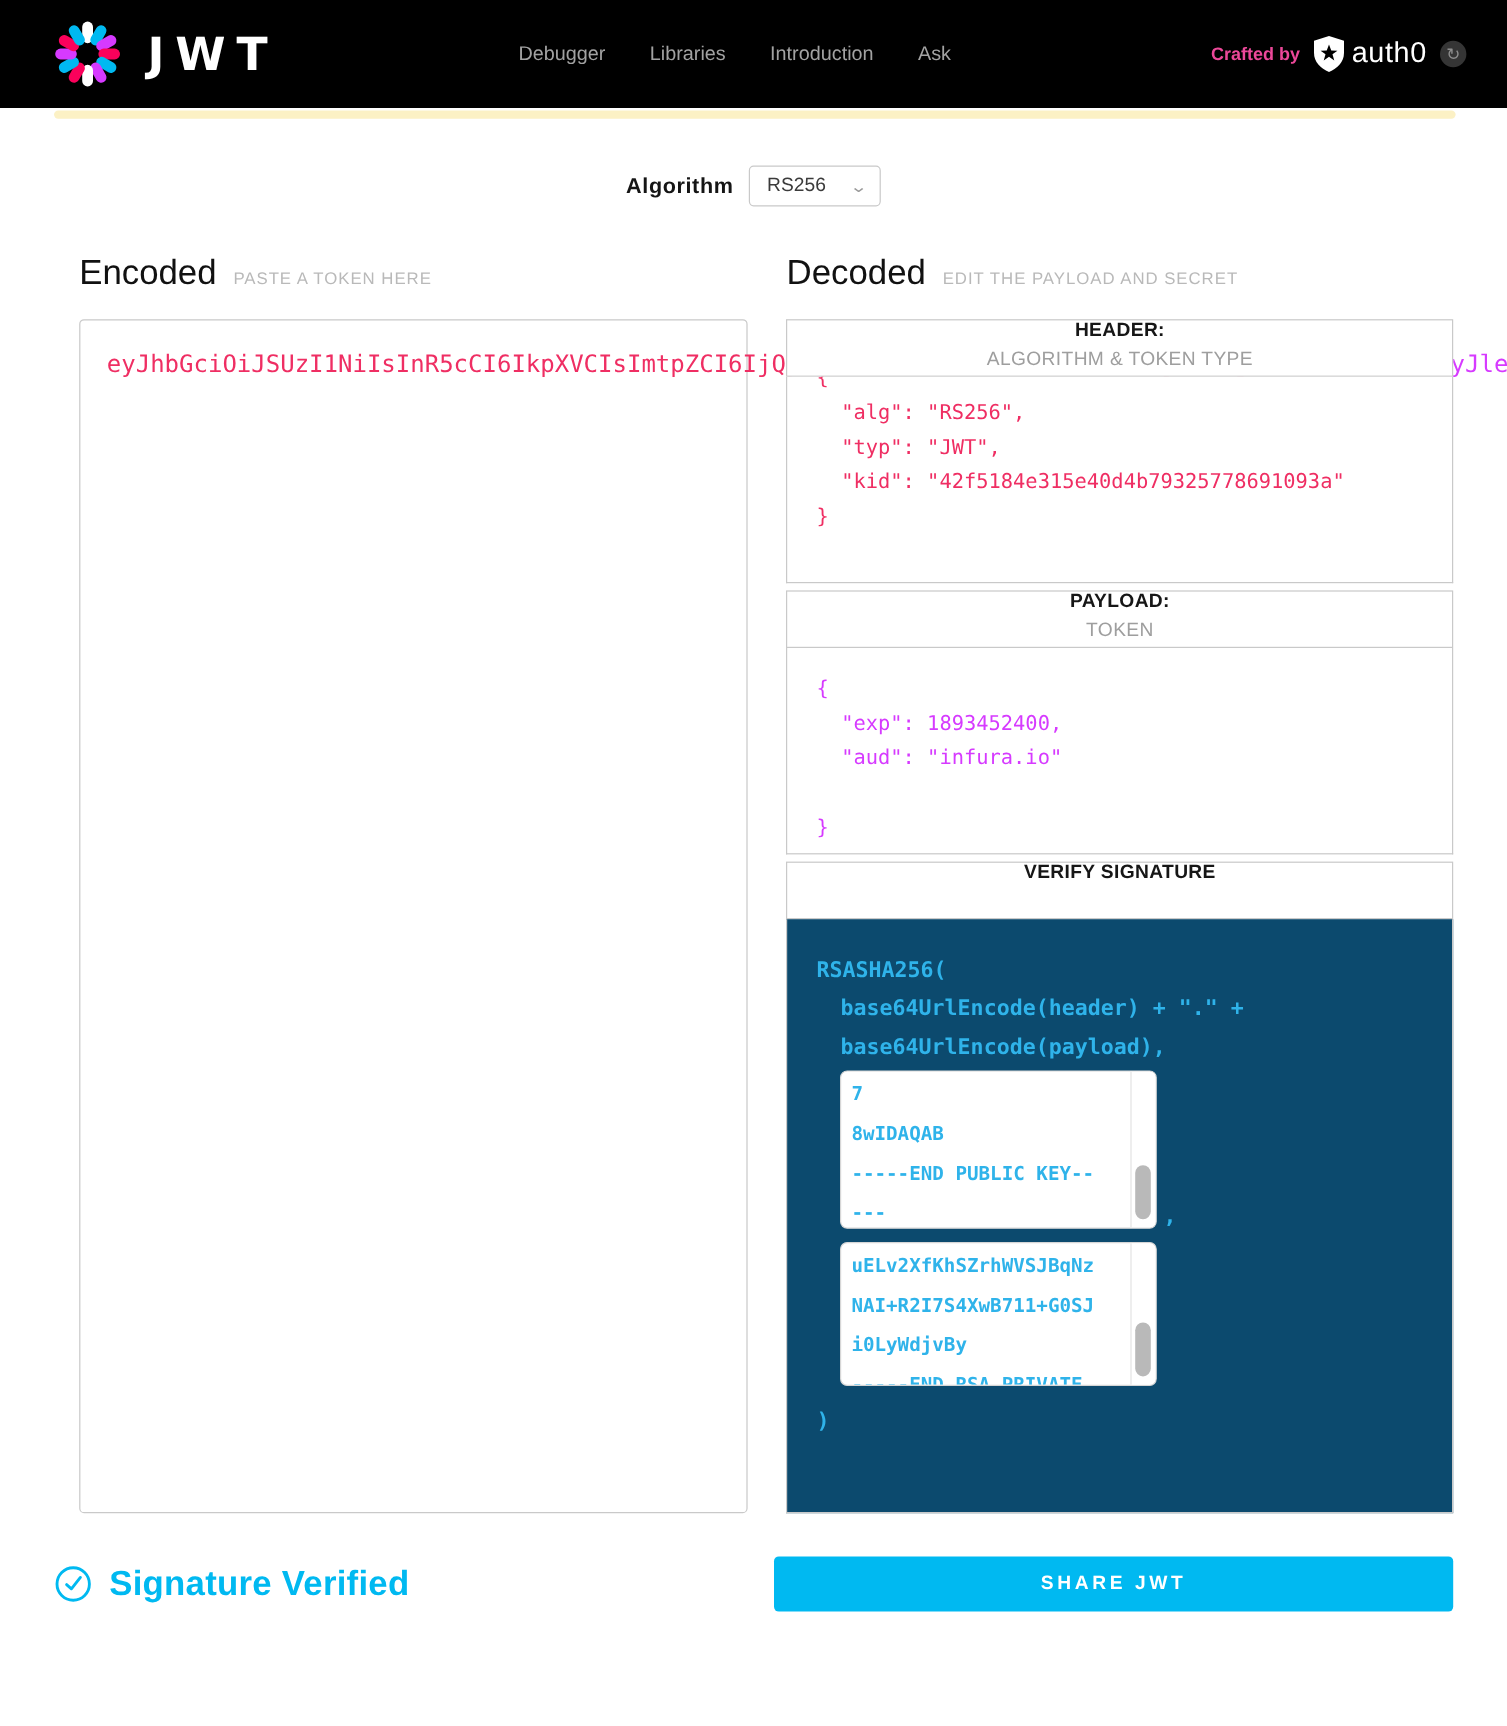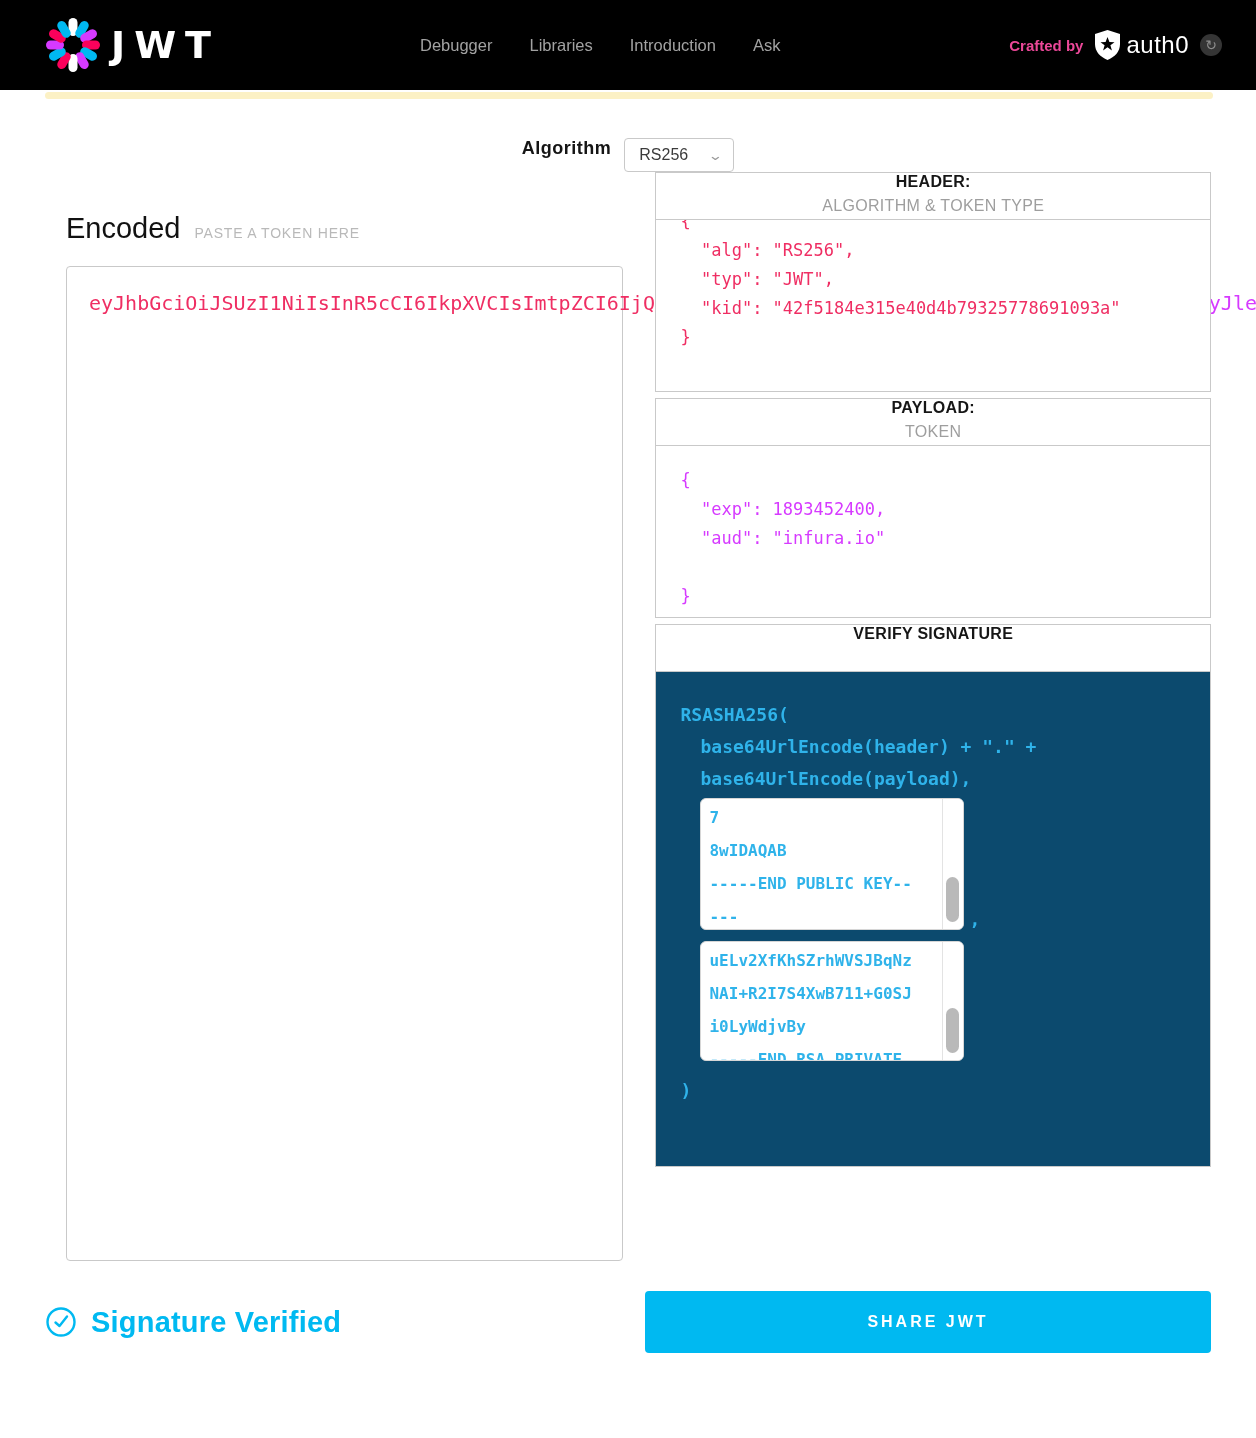--- a/index.html
+++ b/index.html
@@ -6,21 +6,21 @@
   html,body { margin:0; padding:0; background:#fff; }
   body {
     width:1256px; height:1438px; position:relative;
     font-family:"Liberation Sans", sans-serif; color:#151515;
     overflow:hidden;
   }
   
   .site-header {
     height:90px; background:#000; display:flex; align-items:center; position:relative;
   }
-  .logo { display:flex; align-items:center; gap:10px; margin-left:45px; }
+  .logo { display:flex; align-items:center; gap:22px; margin-left:45px; }
   .logo-mark { width:56px; height:56px; }
   .logo-word {
     color:#fff; font-size:38px; font-weight:600; letter-spacing:9px; line-height:1;
     font-family:"DejaVu Sans", sans-serif;
   }
   .nav { display:flex; gap:37px; margin-left:200px; }
   .nav a { color:#a2a2a2; font-size:16.5px; text-decoration:none; cursor:pointer; }
   .crafted { margin-left:auto; margin-right:34px; display:flex; align-items:center; gap:11px; }
   .crafted-label { color:#ec4899; font-size:15px; font-weight:bold; }
   .auth0 { display:flex; align-items:center; gap:5px; cursor:pointer;justify-content:space-between; }
@@ -29,21 +29,21 @@
     width:22px; height:22px; border-radius:50%; background:#353535;
     display:flex; align-items:center; justify-content:center;
     color:#8d8d8d; font-size:14px; line-height:1; cursor:pointer;
   }
   
   .banner-sliver {
     position:absolute; left:45px; width:1168px; top:92px; height:7px;
     border-radius:5px;
   }
   
-  .algo-row { display:flex; justify-content:center; gap:13px; margin-top:48px; }
+  .algo-row { display:flex; align-items:center; justify-content:center; gap:13px; margin-top:48px; }
   .algo-label { font-size:18px; font-weight:bold; letter-spacing:0.5px; }
   .algo-select {
     width:110px; height:34px; border:1px solid #c9c9c9; border-radius:4px; background:#fff;
     display:flex; align-items:center; padding:0 12px 0 14px; cursor:pointer;
   }
   .algo-select-value { font-size:16px; color:#3b3b3b; flex:1; }
   .chev { color:#9a9a9a; font-size:13px; transform:scaleX(1.4); }
   
   .main { display:flex; gap:32px; padding:0 45px; margin-top:0; }
   .col-left  { width:568px;margin-left:21px; }
@@ -107,21 +107,21 @@
     position:absolute; left:3px; width:13px; height:45px;
     background:#b9b9b9; border-radius:7px; bottom:7px; cursor:grab;
   }
   .comma { font-family:"DejaVu Sans Mono", monospace; font-size:18px; color:var(--c-tok-sig); padding-bottom:0; }
   .close-paren { margin-top:14px; }
   
   .bottom { display:flex; align-items:center; justify-content:space-between; padding:0 45px; margin-top:30px; }
   .verified { display:flex; align-items:center; gap:14px; color:var(--c-accent); }
   .verified-text { font-size:29px; font-weight:600; letter-spacing:0.2px; }
   .share-btn {
-    width:566px; height:62px; border:none; border-radius:4px;
+    width:566px; height:46px; border:none; border-radius:4px;
     background:var(--c-accent); color:#fff;
     font-family:"Liberation Sans", sans-serif;
     font-size:16px; font-weight:bold; letter-spacing:3px; cursor:pointer;
   }
 </style>
 </head>
 <body>
 
 <div class="site-header">
   <div class="logo">
@@ -178,20 +178,24 @@
     <div class="col-head">
       <span class="col-title">Encoded</span>
       <span class="col-sub">PASTE A TOKEN HERE</span>
     </div>
     <div class="token-box">
       <pre class="token-pre"><span class="tok-h">eyJhbGciOiJSUzI1NiIsInR5cCI6IkpXVCIsImtpZCI6IjQyZjUxODRlMzE1ZTQwZDRiNzkzMjU3Nzg2OTEwOTNhIn0</span><span class="tok-dot">.</span><span class="tok-p">eyJleHAiOjE4OTM0NTI0MDAsImF1ZCI6ImluZnVyYS5pbyJ9</span></pre>
     </div>
   </div>
 
   <div class="col-right">
+    <div class="col-head">
+      <span class="col-title">Decoded</span>
+      <span class="col-sub">EDIT THE PAYLOAD AND SECRET</span>
+    </div>
 
     <div class="section">
       <div class="section-title">
         <span class="lab">HEADER:</span>
         <span class="sublab">ALGORITHM &amp; TOKEN TYPE</span>
       </div>
       <div class="section-body body-header">
         <pre class="json-pre">{
   "alg": "RS256",
   "typ": "JWT",

